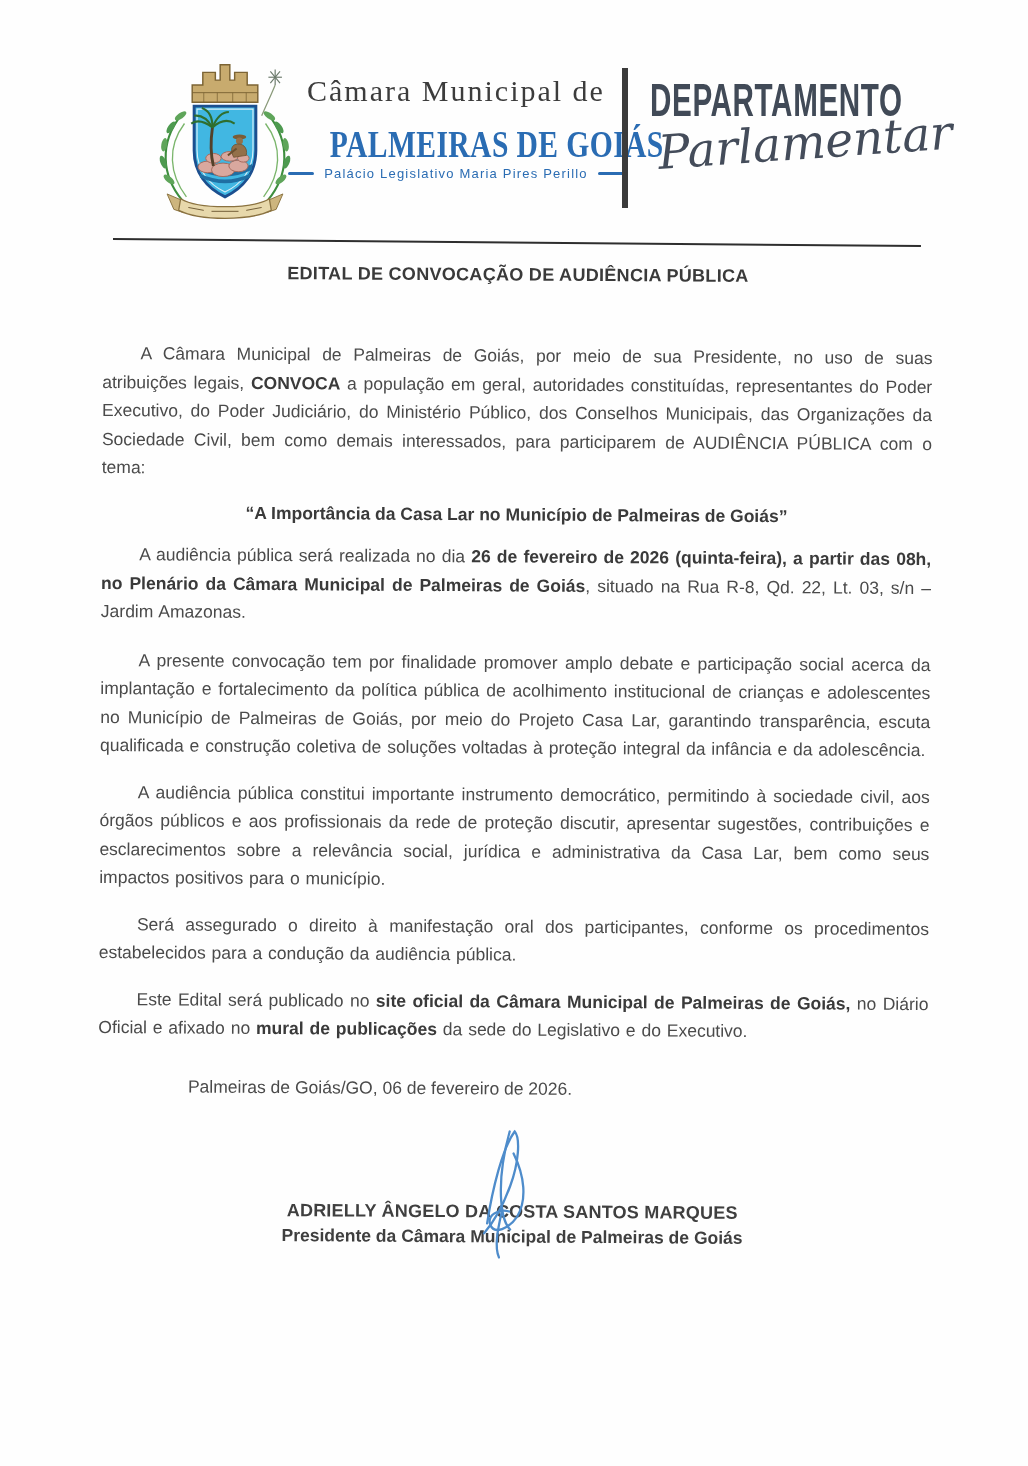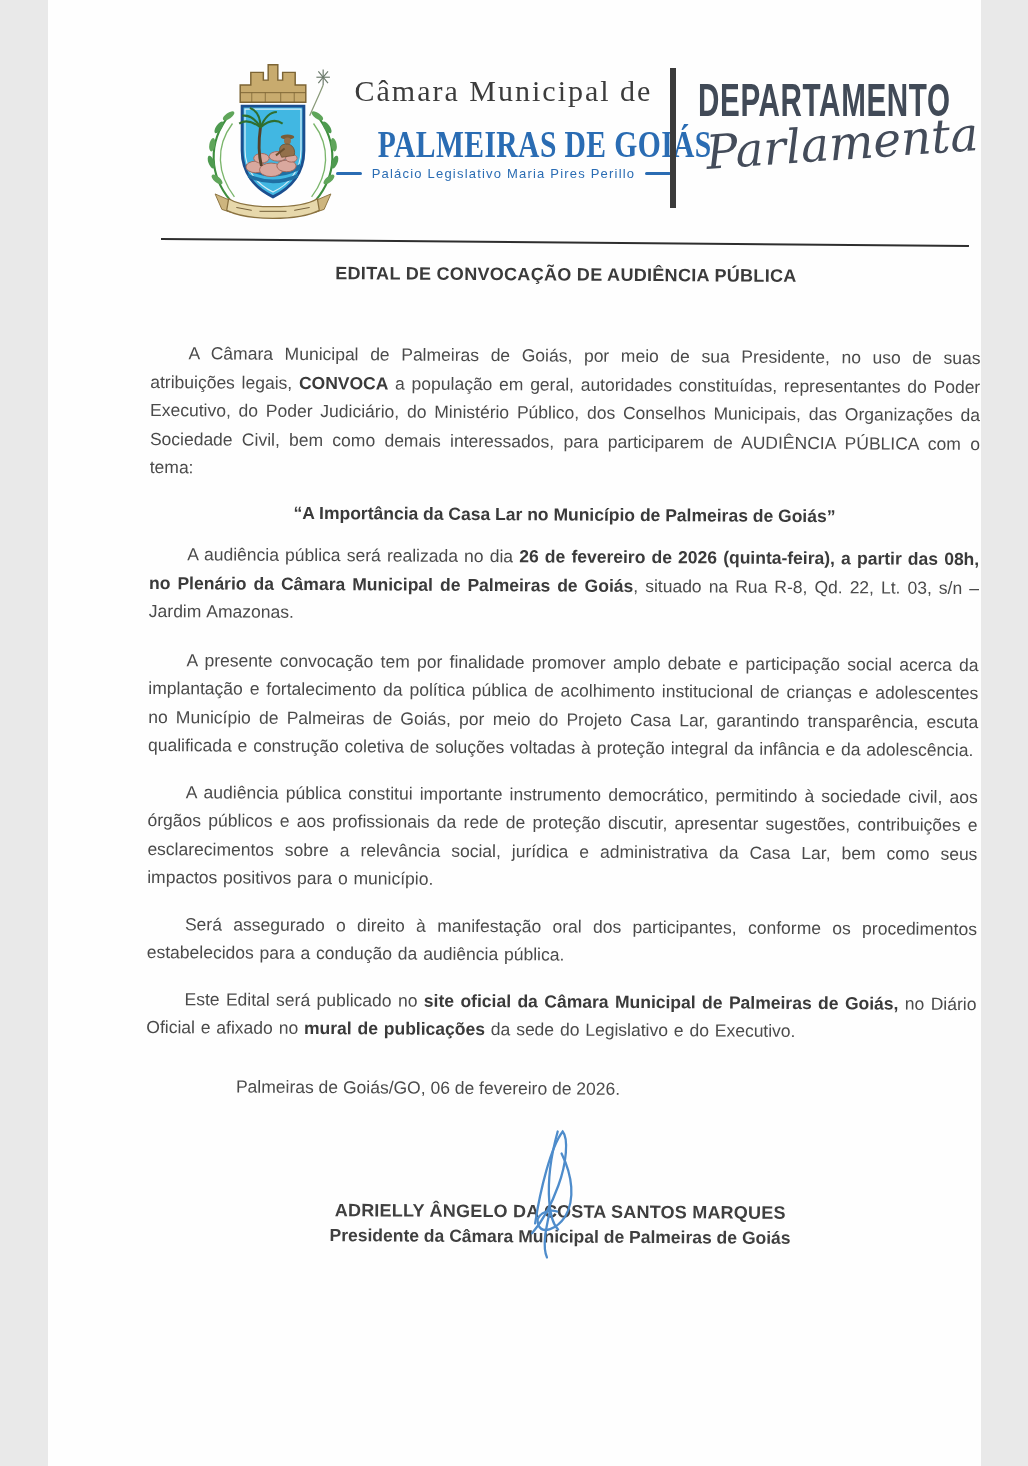--- a/index.html
+++ b/index.html
@@ -1,17 +1,17 @@
 <!DOCTYPE html>
 <html><head>
 <meta charset="utf-8">
 <style>
   html,body { margin:0; padding:0; background:#e9e9e9; }
   .page {
-    position:relative; width:933px; height:1466px; margin:0 auto;
+    position:relative; width:1028px; height:1466px; margin:0 auto;
     background:#fefefe; overflow:hidden;
     font-family:"Liberation Sans", sans-serif; color:#4a4a4a;
   }
 
   
   .crest { position:absolute; left:146px; top:56px; width:158px; height:164px; }
   .crest svg { width:100%; height:100%; }
 
   .org-block { position:absolute; left:288px; top:74px; width:336px; text-align:center; }
   .org-line1 {

